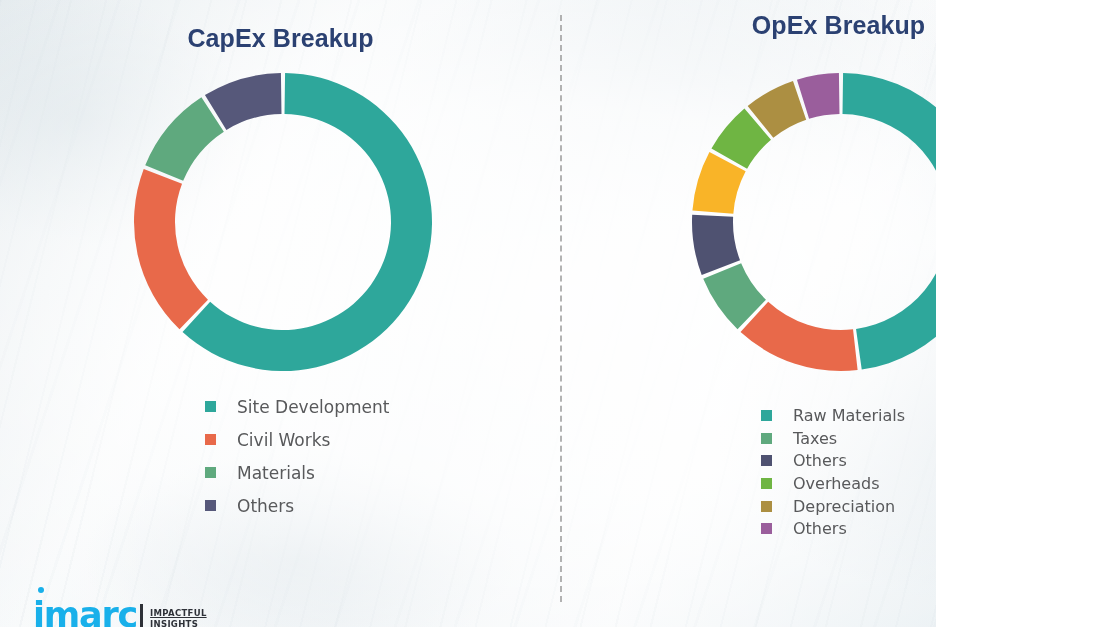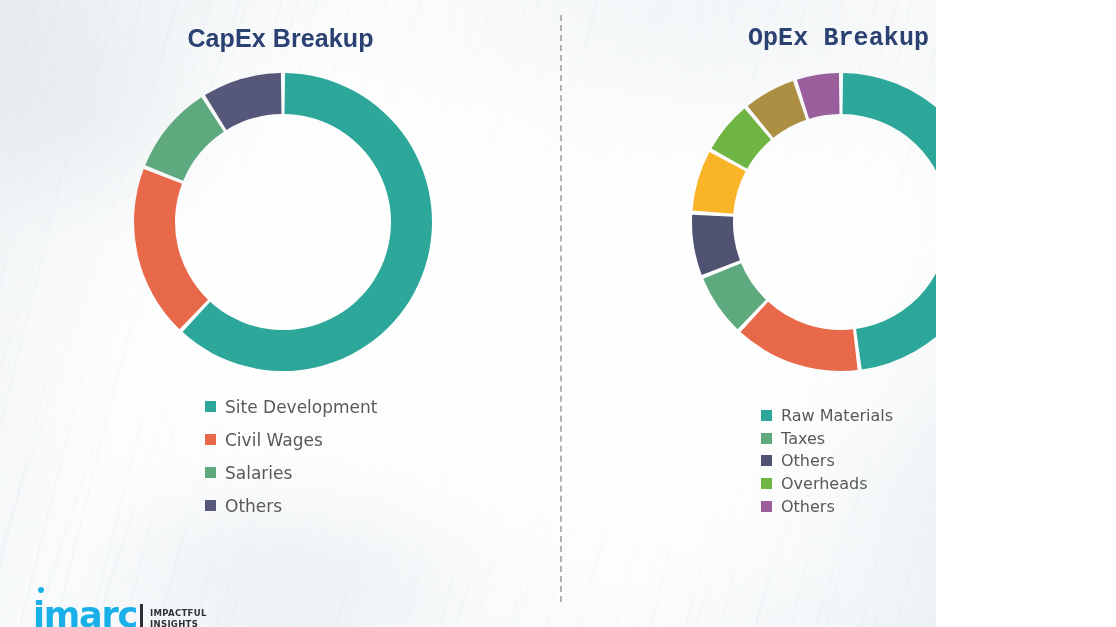--- a/index.html
+++ b/index.html
@@ -73,41 +73,42 @@
     left: 0;
     right: 0;
     text-align: center;
     font-size: 25px;
     font-weight: bold;
     color: #2b4172;
     letter-spacing: .1px;
     white-space: nowrap;
   }
   #capex-title { top: 24px; }
-  #opex-title  { top: 24px; font-family: Liberation Mono, monospace; }
+  #opex-title  { top: 11px; }
 
   .donut-wrap {
     position: absolute;
   }
   #capex-donut-wrap { left: 123px; top: 72px; width: 320px; height: 300px; }
   #opex-donut-wrap  { left: 120px; top: 72px; width: 320px; height: 300px; }
 
   .donut-svg { display: block; }
 
   
   .legend {
     position: absolute;
   }
   #capex-legend { left: 205px; top: 390px; }
   #opex-legend  { left: 200px; top: 404px; }
 
   .legend-item {
     display: flex;
     align-items: center;
     white-space: nowrap;
+    gap: 12px;
   }
   #capex-legend .legend-item { height: 33px; }
   #opex-legend  .legend-item { height: 22.7px; }
 
   .legend-swatch {
     width: 11px;
     height: 11px;
     flex: 0 0 11px;
     margin-right: 9px;
   }
@@ -167,20 +168,21 @@
     justify-content: center;
     margin-bottom: 3px;
   }
   #logo-tag span {
     font-family: "DejaVu Sans", sans-serif;
     font-size: 8.5px;
     font-weight: bold;
     color: #2e3138;
     letter-spacing: .3px;
     line-height: 11px;
+    text-decoration: underline;
   }
 </style>
 </head>
 <body>
 
 <div id="stage">
 
   <div class="bg-layer bg-base"></div>
   <div class="bg-layer bg-blobs"></div>
   <div class="bg-layer bg-streaks"></div>
@@ -198,25 +200,25 @@
         </svg>
     </div>
 
     <div class="legend" id="capex-legend">
         <div class="legend-item">
           <span class="legend-swatch" style="background: rgb(46, 167, 155);"></span>
           <span class="legend-label">Site Development</span>
         </div>
         <div class="legend-item">
           <span class="legend-swatch" style="background: rgb(232, 105, 74);"></span>
-          <span class="legend-label">Civil Wages</span>
+          <span class="legend-label">Civil Works</span>
         </div>
         <div class="legend-item">
           <span class="legend-swatch" style="background: rgb(95, 169, 126);"></span>
-          <span class="legend-label">Salaries</span>
+          <span class="legend-label">Materials</span>
         </div>
         <div class="legend-item">
           <span class="legend-swatch" style="background: rgb(86, 88, 122);"></span>
           <span class="legend-label">Others</span>
         </div>
       </div>
   </div>
 
   <div class="panel" id="panel-opex">
     <div class="panel-title" id="opex-title">OpEx Breakup</div>
@@ -245,20 +247,24 @@
         </div>
         <div class="legend-item">
           <span class="legend-swatch" style="background: rgb(79, 82, 113);"></span>
           <span class="legend-label">Others</span>
         </div>
         <div class="legend-item">
           <span class="legend-swatch" style="background: rgb(111, 181, 67);"></span>
           <span class="legend-label">Overheads</span>
         </div>
         <div class="legend-item">
+          <span class="legend-swatch" style="background: rgb(172, 143, 66);"></span>
+          <span class="legend-label">Depreciation</span>
+        </div>
+        <div class="legend-item">
           <span class="legend-swatch" style="background: rgb(154, 94, 156);"></span>
           <span class="legend-label">Others</span>
         </div>
       </div>
   </div>
 
   <div id="divider"></div>
 
   <div id="logo">
     <div id="logo-word">imarc</div>

